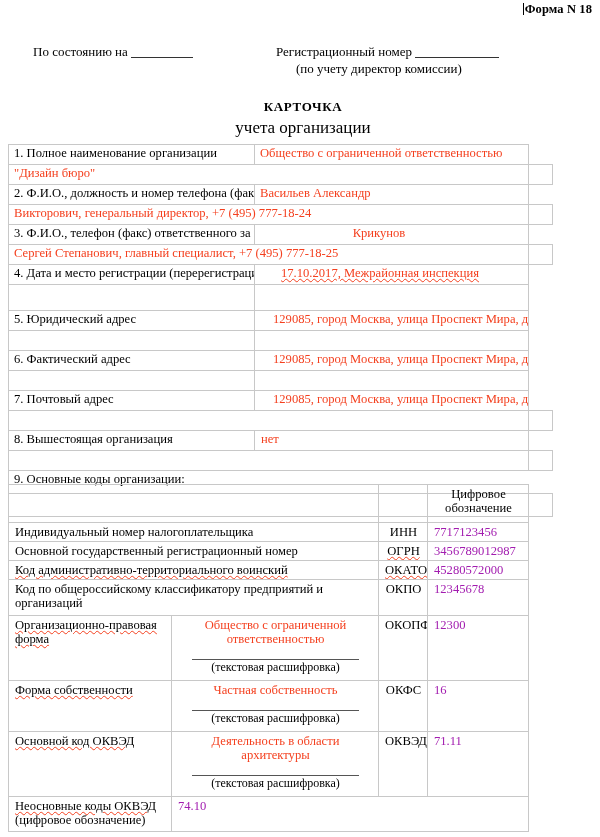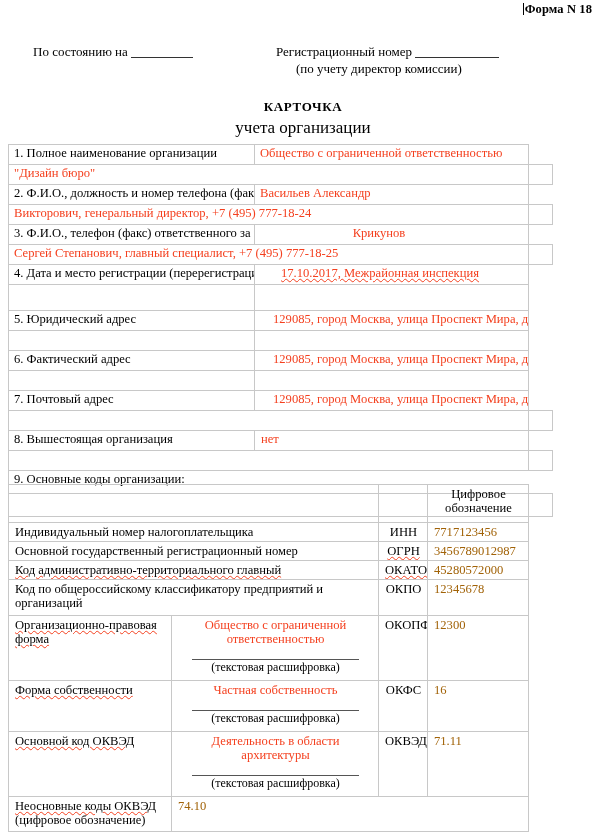--- a/index.html
+++ b/index.html
@@ -151,21 +151,21 @@
   }
   .t2-hdr {
     text-align: center;
     line-height: 1.18;
   }
   .t2-code {
     text-align: center;
     white-space: nowrap;
   }
   .t2-val {
-    color: #a16207;
+    color: #a21caf;
     white-space: nowrap;
   }
   .decoded {
     text-align: center;
     color: #f4401f;
     line-height: 1.2;
     padding-bottom: 0 !important;
   }
   .decoded .txt { display: block; }
   .decode-rule {
@@ -328,21 +328,21 @@
         <td class="t2-val">7717123456</td>
       </tr>
 
       <tr>
         <td colspan="2" class="t2-lbl">Основной государственный регистрационный номер</td>
         <td class="t2-code spk">ОГРН</td>
         <td class="t2-val">3456789012987</td>
       </tr>
 
       <tr>
-        <td colspan="2" class="t2-lbl spk">Код административно-территориального главный</td>
+        <td colspan="2" class="t2-lbl spk">Код административно-территориального воинский</td>
         <td class="t2-code spk">ОКАТО</td>
         <td class="t2-val">45280572000</td>
       </tr>
 
       <tr>
         <td colspan="2" class="t2-lbl" style="height:31px">Код по общероссийскому классификатору предприятий и организаций</td>
         <td class="t2-code">ОКПО</td>
         <td class="t2-val">12345678</td>
       </tr>
 

